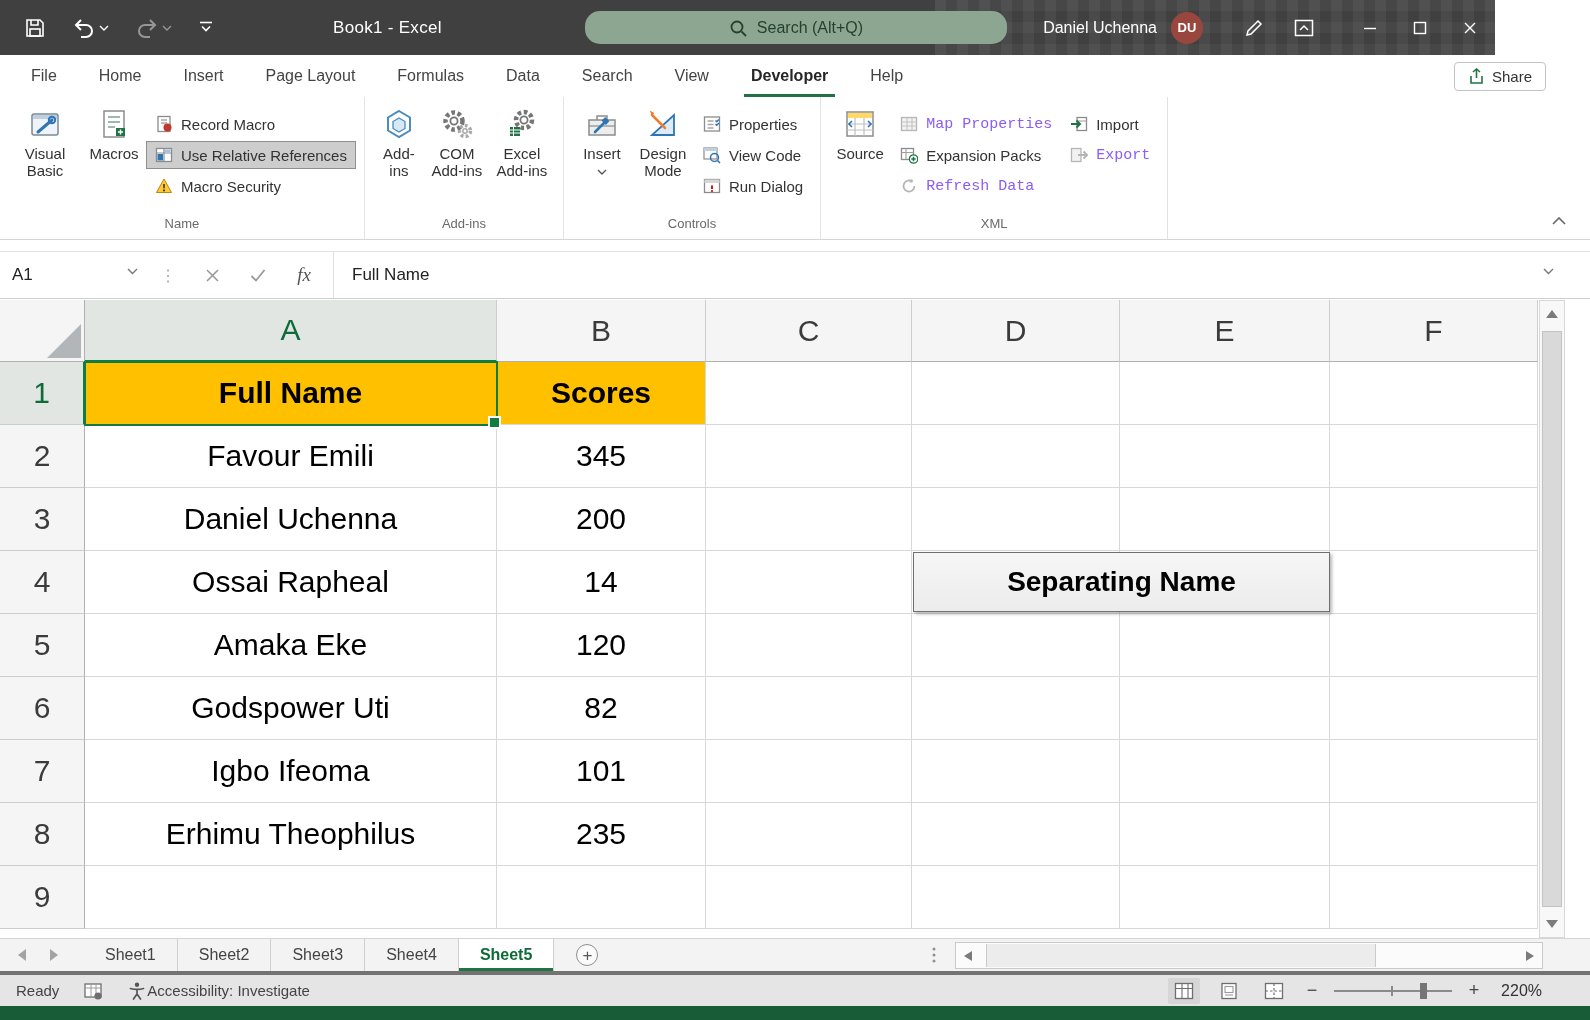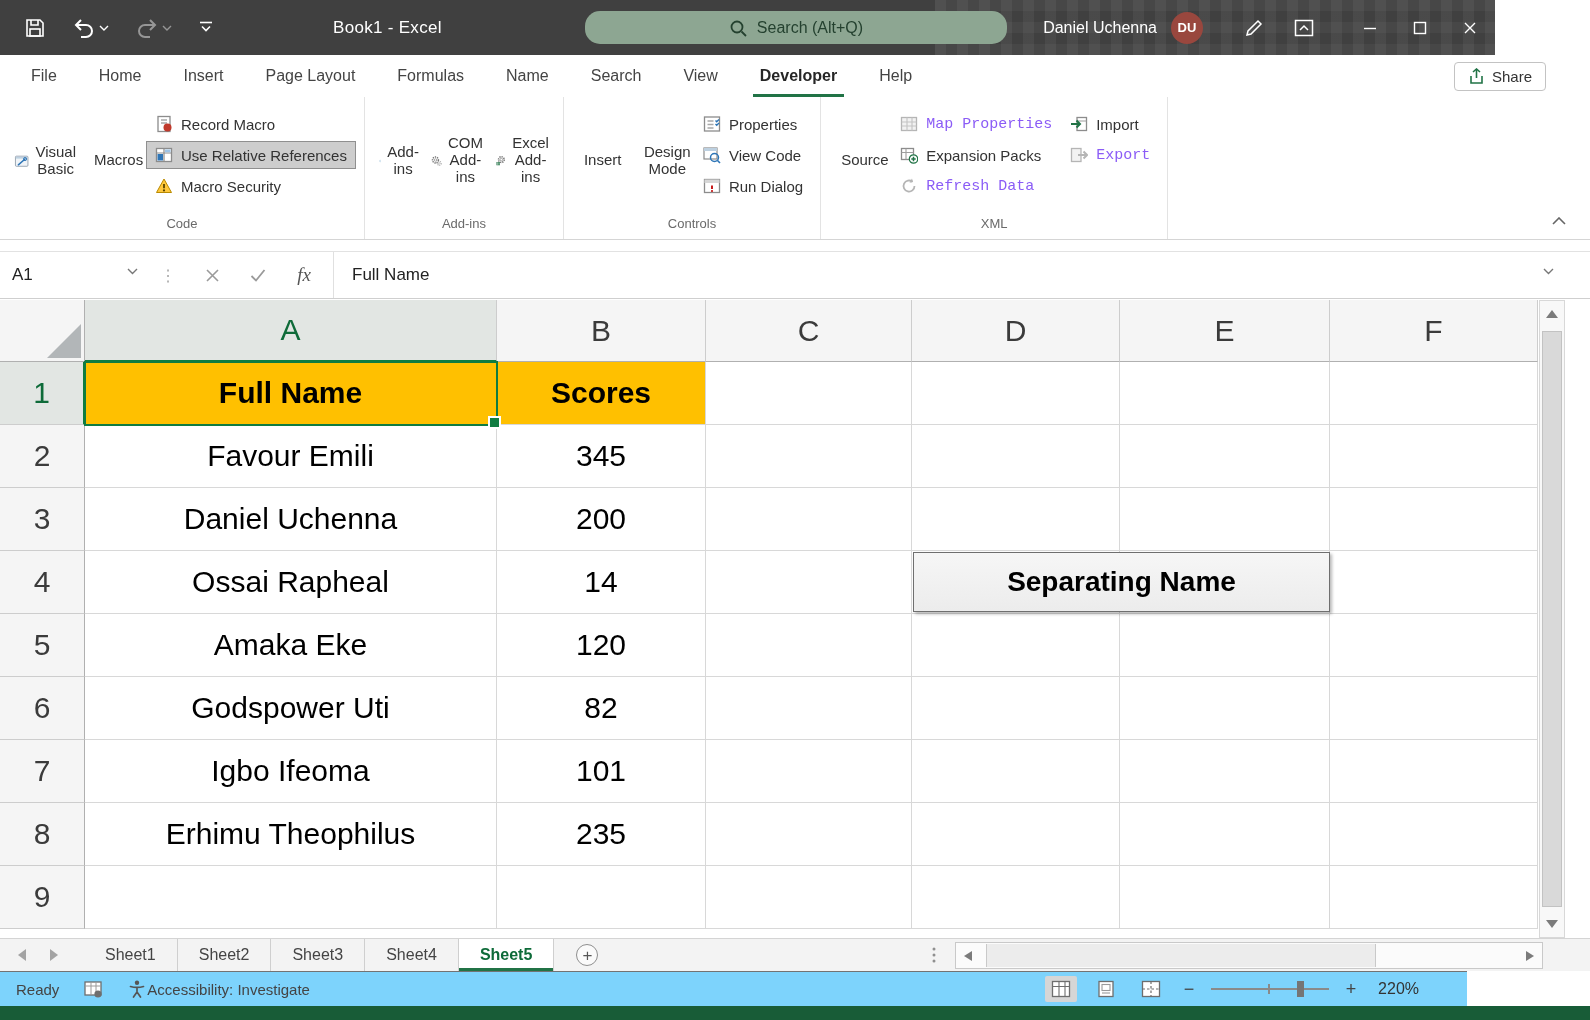--- a/index.html
+++ b/index.html
@@ -37,21 +37,21 @@
   .mtab.active::after{content:"";position:absolute;left:14px;right:14px;bottom:0;height:3px;background:#217346;}
   .share-btn{position:absolute;right:44px;top:7px;height:29px;padding:0 13px;border:1px solid #C3C3C3;
     border-radius:4px;display:flex;align-items:center;gap:7px;font-size:15px;color:#333;background:#fff;}
 
   
   .ribbon{position:absolute;left:0;top:97px;width:1590px;height:143px;background:#fff;
     border-bottom:1px solid #D5D5D5;display:flex;}
   .rgroup{display:flex;flex-direction:column;border-right:1px solid #E3E3E3;}
   .ritems{flex:1;display:flex;align-items:stretch;padding:4px 8px 0 8px;}
   .rlabel{height:26px;line-height:22px;text-align:center;font-size:13px;color:#6A6A6A;}
-  .rbtn-lg{display:flex;flex-direction:row;align-items:center;justify-content:flex-start;
+  .rbtn-lg{display:flex;flex-direction:column;align-items:center;justify-content:flex-start;
     gap:6px;padding:7px 6px 0;font-size:15px;color:#333;text-align:center;line-height:1.12;}
   .rcol{display:flex;flex-direction:column;gap:3px;padding-top:9px;}
   .rbtn-sm{display:flex;align-items:center;gap:8px;font-size:15px;color:#333;
     padding:4px 8px;border:1px solid transparent;white-space:nowrap;}
   .rbtn-sm.pressed{background:#CDCDCD;border-color:#8F8F8F;}
   .rbtn-sm.disabled{color:#8b5cf6;font-family:Liberation Mono, monospace;}
   .collapse-btn{position:absolute;right:18px;bottom:8px;width:26px;height:20px;display:flex;
     align-items:center;justify-content:center;}
 
   
@@ -116,22 +116,22 @@
     align-items:center;justify-content:center;color:#555;font-size:17px;line-height:1;background:#FAFAFA;}
   .vdots{position:absolute;left:932px;top:7px;}
   .hscroll{position:absolute;left:955px;top:3px;width:588px;height:27px;background:#FBFBFB;
     border:1px solid #C9C9C9;}
   .harrow{position:absolute;top:0;bottom:0;width:24px;display:flex;align-items:center;justify-content:center;}
   .harrow.left{left:0;}.harrow.right{right:0;}
   .hthumb{position:absolute;left:30px;top:1px;bottom:1px;width:390px;background:#ECECEC;
     border-left:1px solid #C9C9C9;border-right:1px solid #C9C9C9;}
 
   
-  .statusbar{position:absolute;left:0;top:971px;width:1467px;height:35px;background:#7dd3fc;
-    border-top:1px solid #737373;display:flex;align-items:center;font-size:15px;color:#444;}
+  .statusbar{position:absolute;left:0;top:971px;width:1590px;height:35px;background:#e5e5e5;
+    border-top:4px solid #737373;display:flex;align-items:center;font-size:15px;color:#444;}
   .sb-left{display:flex;align-items:center;gap:24px;margin-left:16px;}
   .sb-acc{display:flex;align-items:center;}
   .sb-right{margin-left:auto;display:flex;align-items:center;gap:13px;margin-right:48px;}
   .viewico{width:32px;height:26px;display:flex;align-items:center;justify-content:center;border-radius:2px;}
   .viewico.pressed{background:#D6D6D6;}
   .zoomsign{font-size:18px;color:#444;width:18px;text-align:center;}
   .zoomslider{width:118px;height:20px;position:relative;}
   .zoomslider::before{content:"";position:absolute;left:0;right:0;top:9px;height:2px;background:#8A8A8A;}
   .zoomslider::after{content:"";position:absolute;left:57px;top:5px;width:2px;height:10px;background:#8A8A8A;}
   .zoomthumb{position:absolute;left:86px;top:2px;width:7px;height:16px;background:#757575;}
@@ -226,21 +226,21 @@
       </span>
     </div>
   </div>
 
   <div class="tabrow">
     <div class="mtab">File</div>
     <div class="mtab">Home</div>
     <div class="mtab">Insert</div>
     <div class="mtab">Page Layout</div>
     <div class="mtab">Formulas</div>
-    <div class="mtab">Name</div>
+    <div class="mtab">Data</div>
     <div class="mtab">Search</div>
     <div class="mtab">View</div>
     <div class="mtab active">Developer</div>
     <div class="mtab">Help</div>
     <div class="share-btn">
       <svg width="17" height="17" viewBox="0 0 17 17">
           <path d="M8.5 1v9" stroke="#217346" stroke-width="1.6" fill="none"></path>
           <path d="M5 4l3.5-3L12 4" fill="none" stroke="#217346" stroke-width="1.6"></path>
           <path d="M3 8v7h11V8" fill="none" stroke="#217346" stroke-width="1.6"></path>
         </svg>
@@ -291,21 +291,21 @@
           <div class="rbtn-sm">
             <svg width="18" height="18" viewBox="0 0 18 18">
                 <path d="M9 2l7.5 13.5h-15z" fill="#FFC83D" stroke="#B98A00" stroke-width="1"></path>
                 <path d="M9 7v4.2" stroke="#5A4500" stroke-width="1.8"></path>
                 <circle cx="9" cy="13.4" r="1.1" fill="#5A4500"></circle>
               </svg>
             <span>Macro Security</span>
           </div>
         </div>
       </div>
-      <div class="rlabel">Code</div>
+      <div class="rlabel">Name</div>
     </div>
 
     <div class="rgroup">
       <div class="ritems">
         <div class="rbtn-lg" style="width:52px">
           <svg width="32" height="32" viewBox="0 0 32 32">
               <path d="M16 3l11 6.5v13L16 29 5 22.5v-13z" fill="none" stroke="#4A8CBE" stroke-width="2"></path>
               <path d="M16 10l6 3.5v7L16 24l-6-3.5v-7z" fill="#D8E8F4" stroke="#4A8CBE" stroke-width="1.3"></path>
             </svg>
           <span>Add-ins</span>

